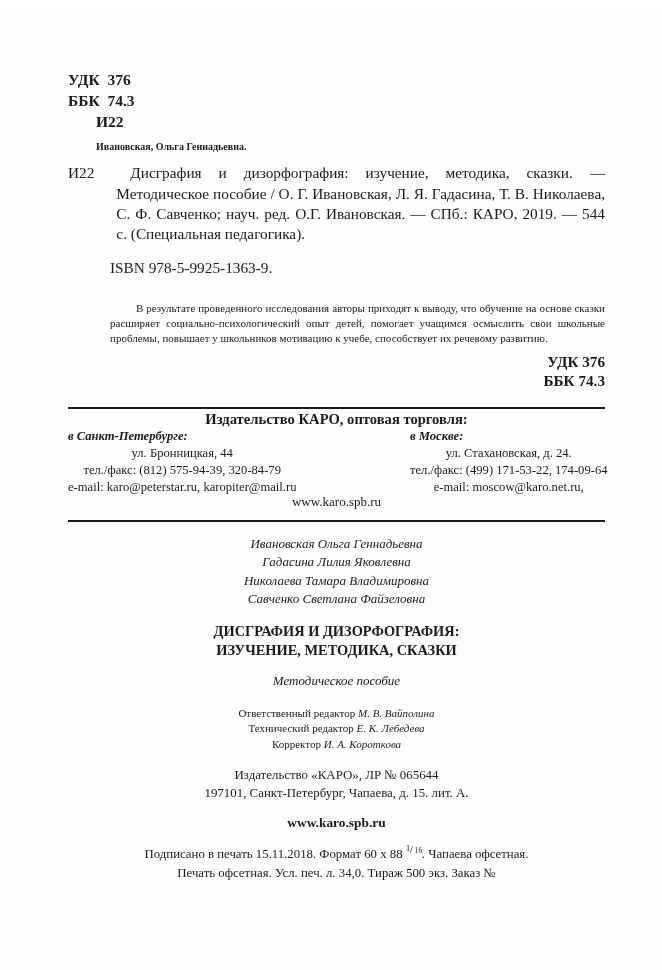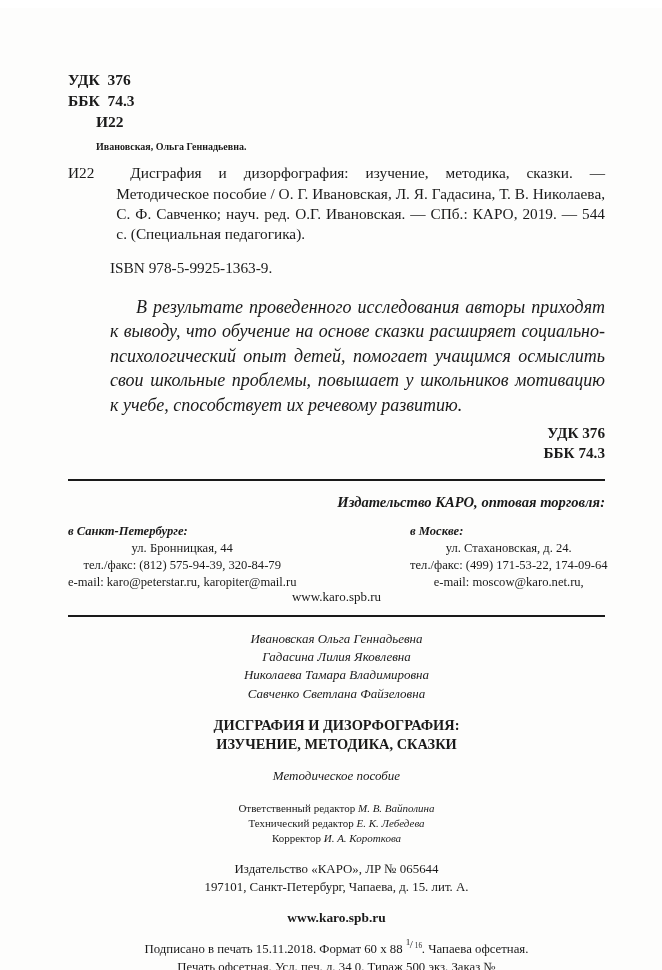--- a/index.html
+++ b/index.html
@@ -63,27 +63,26 @@
   }
 
   .isbn-main {
     margin-top: 14px;
     padding-left: 42px;
     font-size: 15.3px;
   }
 
   
   .annotation {
-    margin-top: 18px;
+    margin-top: 24px;
     padding-left: 42px;
-    font-size: 18px;
+    font-size: 11px;
     line-height: 1.36;
     text-align: justify;
     text-indent: 26px;
-    font-style: italic;
   }
 
   .udk-right {
     margin-top: 6px;
     text-align: right;
     font-weight: bold;
     font-size: 15.2px;
     line-height: 1.3;
   }
 
@@ -91,28 +90,26 @@
   .rule {
     border: none;
     border-top: 2.2px solid #1a1a1a;
     margin: 0;
   }
   .rule-top { margin-top: 16px; }
   .rule-bottom { margin-top: 10px; }
 
   
   .trade-title {
-    text-align: right;
-    font-weight: bold;
-    font-style: italic;
+    text-align: center;
+    font-weight: bold;
     font-size: 14.6px;
-    margin-top: 13px;
+    margin-top: 2px;
   }
   .contacts {
-    margin-top: 12px;
     position: relative;
     height: 70px;
     font-size: 12.6px;
     line-height: 1.36;
   }
   .contact-col {
     position: absolute;
     top: 0;
   }
   .contact-col.spb { left: 0; }

